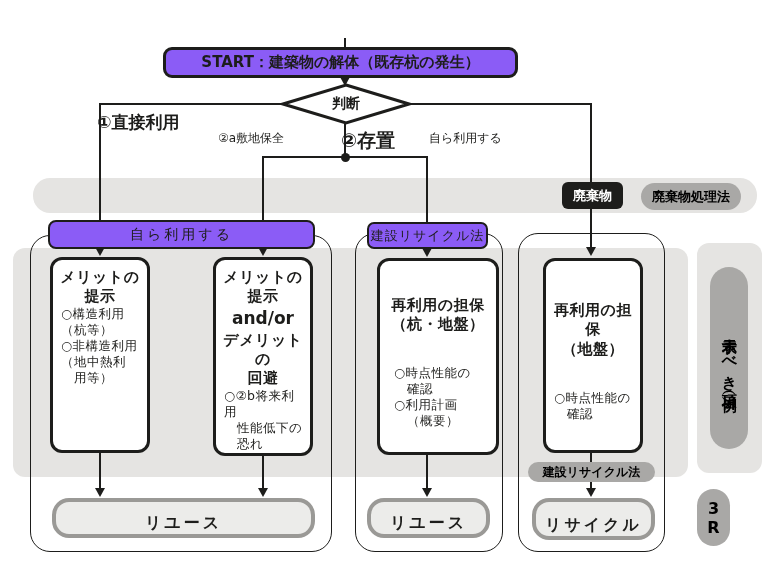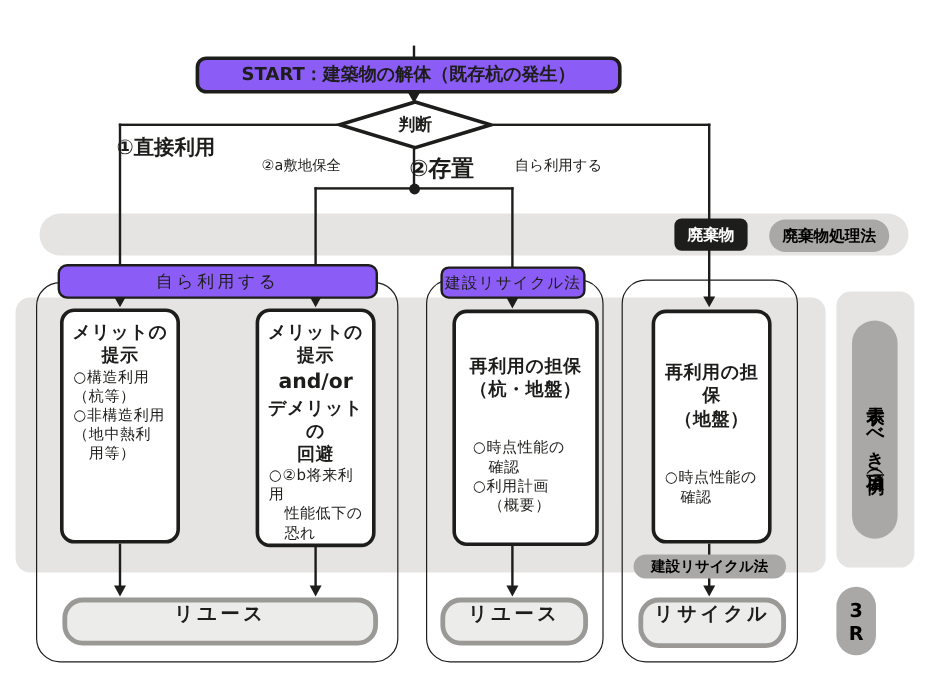--- a/index.html
+++ b/index.html
@@ -16,21 +16,21 @@
   .group{position:absolute;border:1.6px solid #1d1d1b;border-radius:20px;box-sizing:border-box;}
   .wbox{position:absolute;background:#8b5cf6;border:2.5px solid #1d1d1b;box-sizing:border-box;
         display:flex;align-items:center;justify-content:center;text-align:center;margin-top:40px;}
   .colbox{position:absolute;background:#ffffff;border:3px solid #1d1d1b;border-radius:12px;box-sizing:border-box;
         display:flex;flex-direction:column;padding:8px 4px 4px 4px;}
   .colbox.center{justify-content:center;padding-top:16px;gap:31px;}
   .t{font-weight:bold;text-align:center;white-space:pre-line;font-size:15px;line-height:1.27;letter-spacing:0.5px;}
   .bdy{white-space:pre-line;font-size:12.5px;line-height:1.28;text-align:left;padding-left:4px;letter-spacing:0.5px;}
   .conn{text-align:center;font-weight:bold;font-size:17px;line-height:1.45;}
   .result{position:absolute;background:#ececea;border:4px solid #9a9996;border-radius:17px;box-sizing:border-box;
-        display:flex;align-items:flex-start;justify-content:center;font-weight:bold;font-size:16px;letter-spacing:3px;}
+        display:flex;align-items:flex-end;justify-content:center;font-weight:bold;font-size:16px;letter-spacing:3px;}
   .pill{position:absolute;background:#a9a8a6;color:#000000;font-weight:bold;box-sizing:border-box;
         display:flex;align-items:center;justify-content:center;text-align:center;}
   .lbl{position:absolute;font-weight:bold;white-space:nowrap;}
   .lbl.small{font-weight:normal;font-size:12px;}
   .vtext{writing-mode:vertical-rl;}
   .upright{text-orientation:upright;}
 </style>
 </head>
 <body>
 

